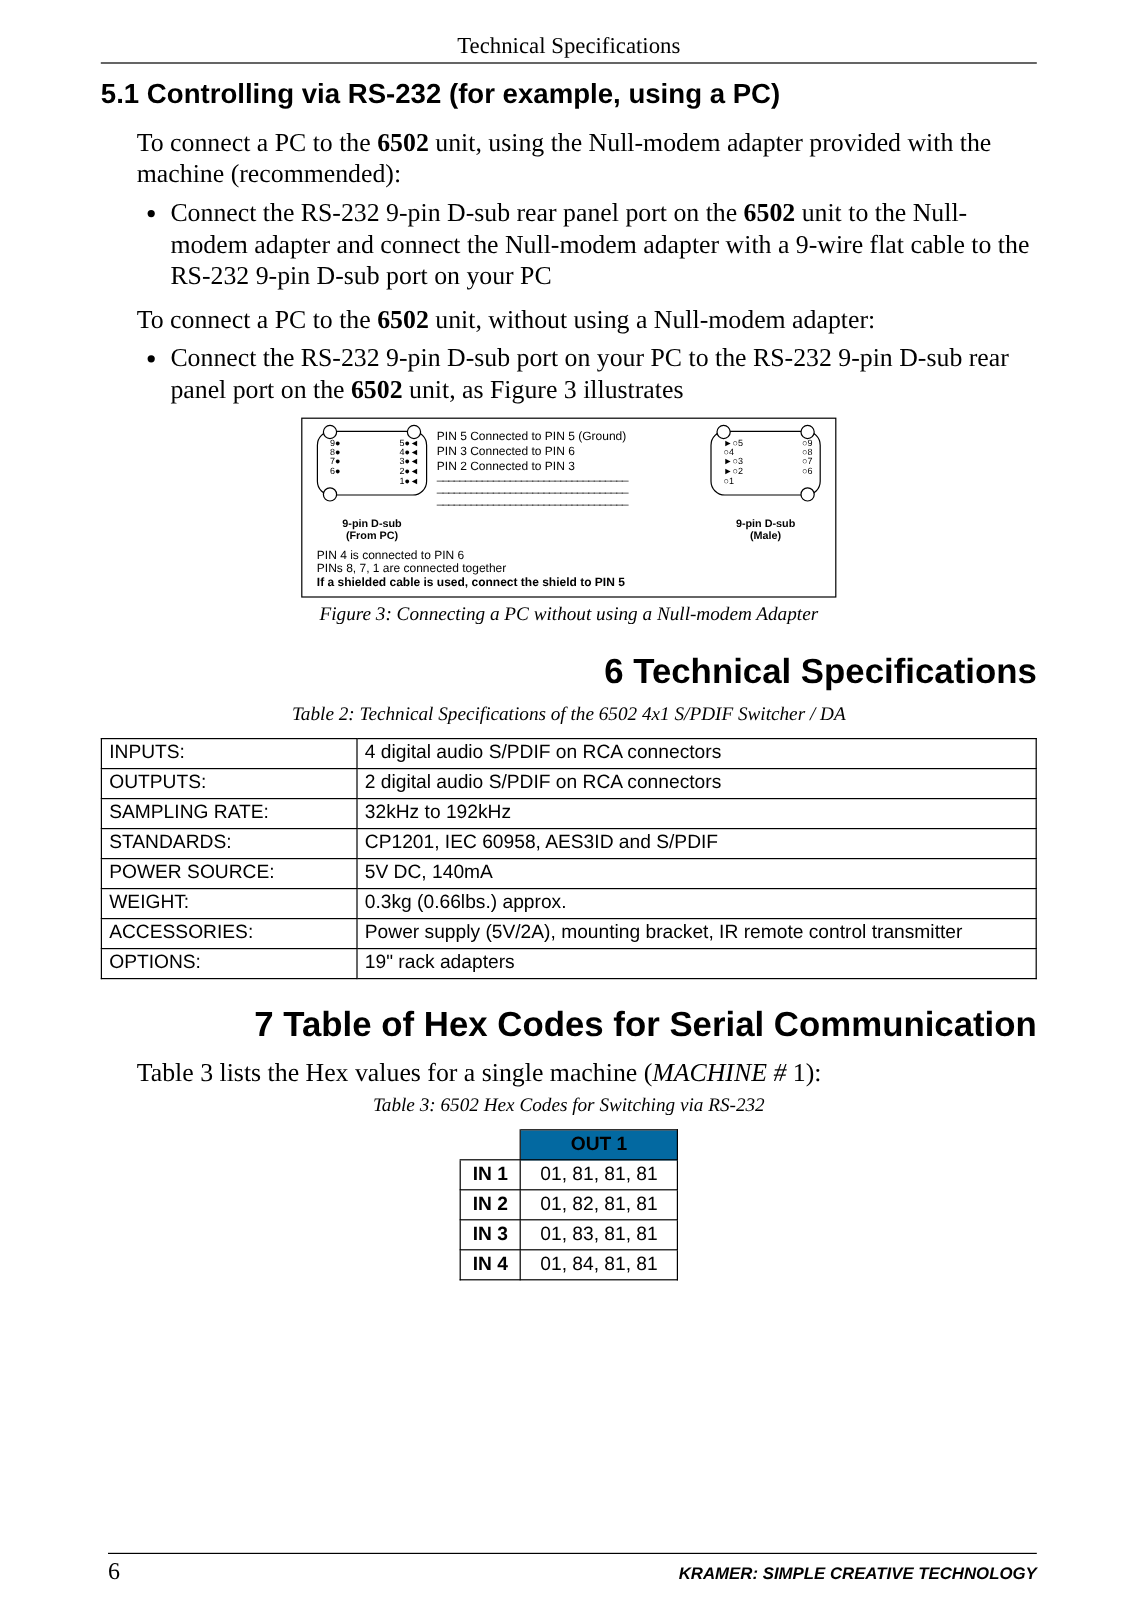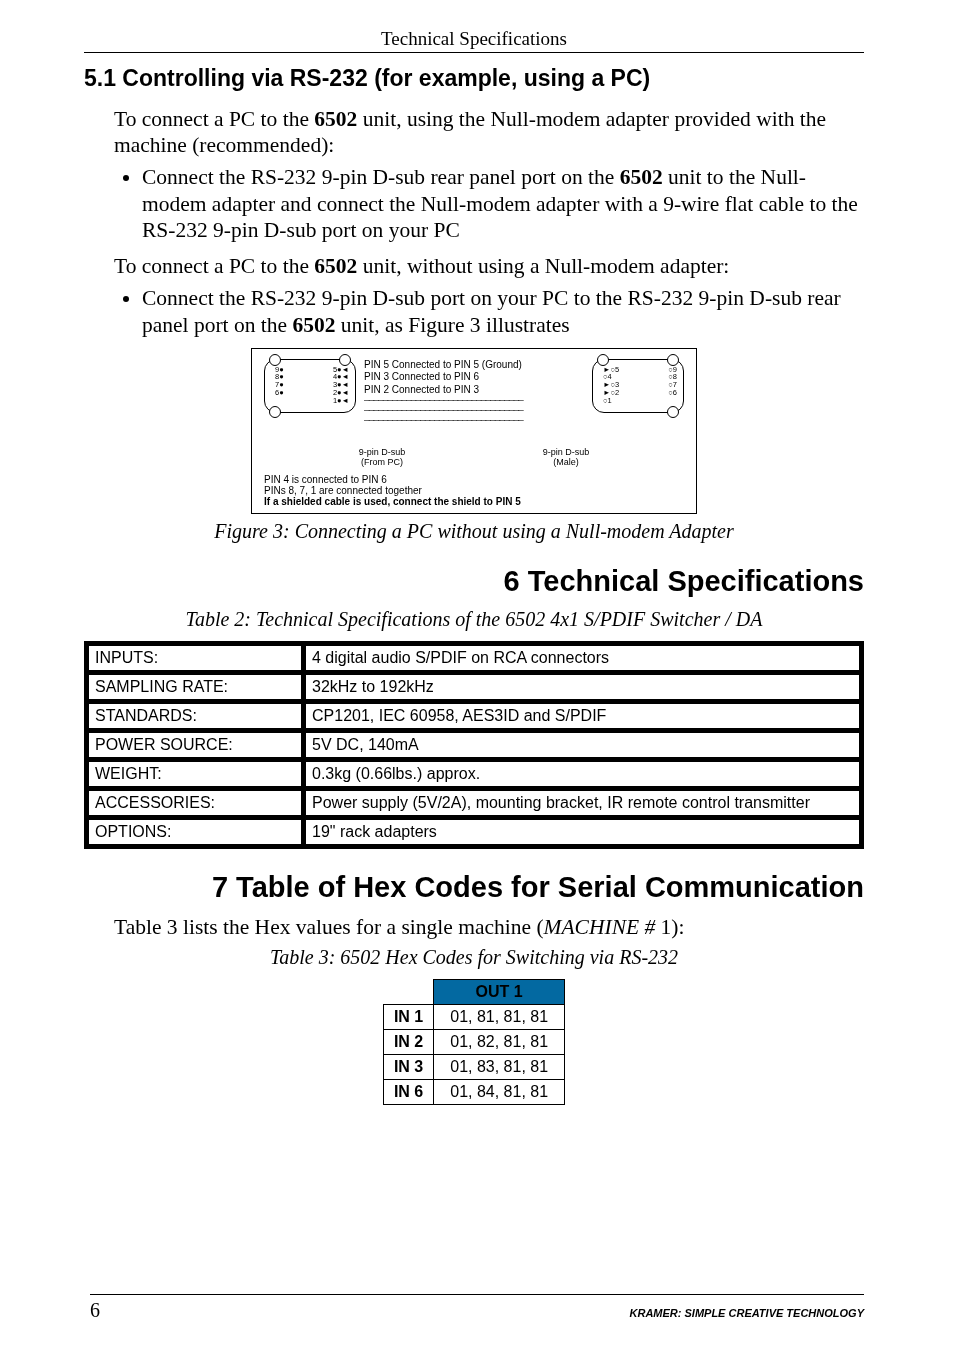--- a/index.html
+++ b/index.html
@@ -53,32 +53,32 @@
     line-height: 1.22;
     margin-bottom: 4px;
   }
   .figure-wrap {
     text-align: center;
     margin: 8px 0 4px 0;
   }
   .fig-caption, .tab-caption {
     font-style: italic;
     text-align: center;
-    font-size: 20px;
+    font-size: 16px;
     margin: 6px 0 10px 0;
   }
   table.spec {
     width: 100%;
     border-collapse: collapse;
     font-family: Arial, Helvetica, sans-serif;
     font-size: 16px;
     margin-bottom: 12px;
   }
   table.spec td {
-    border: 5px solid #000000;
+    border: 1px solid #000000;
     padding: 3px 6px;
     vertical-align: top;
   }
   table.spec td:first-child { width: 200px; }
   table.hex {
     border-collapse: collapse;
     font-family: Arial, Helvetica, sans-serif;
     font-size: 16px;
     margin: 4px auto 0 auto;
   }
@@ -105,21 +105,21 @@
     display: flex;
     justify-content: space-between;
     align-items: baseline;
   }
   .page-num {
     font-family: "Times New Roman", Times, serif;
     font-size: 20px;
   }
   .footer-brand {
     font-family: Arial, Helvetica, sans-serif;
-    font-size: 11px;
+    font-size: 14px;
     font-style: italic;
     font-weight: bold;
   }
   
   .diagram {
     display: inline-block;
     border: 1px solid #000;
     font-family: Arial, Helvetica, sans-serif;
     font-size: 10px;
     padding: 10px 12px 6px 12px;
@@ -161,24 +161,24 @@
     text-align: right;
   }
   .midtext {
     font-size: 10px;
     line-height: 1.25;
     margin: 0 8px;
     width: 220px;
   }
   .below-ports {
     display: flex;
-    justify-content: center;
-    margin-top: 22px;
+    justify-content: space-between;
+    margin-top: 6px;
     font-size: 9px;
-    font-weight: normal;
+    font-weight: bold;
   }
   .below-ports div { width: 92px; text-align: center; line-height: 1.1; }
   .diag-notes { font-size: 10px; margin-top: 6px; }
   .diag-notes .bold { font-weight: bold; }
   .hline { font-size:8px; letter-spacing:-1px; }
 </style>
 </head>
 <body>
 
 <div class="page">
@@ -274,20 +274,24 @@
   <h1 class="chapter">6    Technical Specifications</h1>
   <div class="tab-caption">Table 2: Technical Specifications of the 6502 4x1 S/PDIF Switcher / DA</div>
 
   <table class="spec">
     <tbody id="spec-body">
         <tr>
           <td>INPUTS:</td>
           <td>4 digital audio S/PDIF on RCA connectors</td>
         </tr>
         <tr>
+          <td>OUTPUTS:</td>
+          <td>2 digital audio S/PDIF on RCA connectors</td>
+        </tr>
+        <tr>
           <td>SAMPLING RATE:</td>
           <td>32kHz to 192kHz</td>
         </tr>
         <tr>
           <td>STANDARDS:</td>
           <td>CP1201, IEC 60958, AES3ID and S/PDIF</td>
         </tr>
         <tr>
           <td>POWER SOURCE:</td>
           <td>5V DC, 140mA</td>
@@ -329,21 +333,21 @@
         </tr>
         <tr>
           <td class="rowhead">IN 2</td>
           <td>01, 82, 81, 81</td>
         </tr>
         <tr>
           <td class="rowhead">IN 3</td>
           <td>01, 83, 81, 81</td>
         </tr>
         <tr>
-          <td class="rowhead">IN 6</td>
+          <td class="rowhead">IN 4</td>
           <td>01, 84, 81, 81</td>
         </tr>
       </tbody>
   </table>
 
 </div>
 
 <div class="footer">
   <hr class="footer-hr">
   <div class="footer-row">

